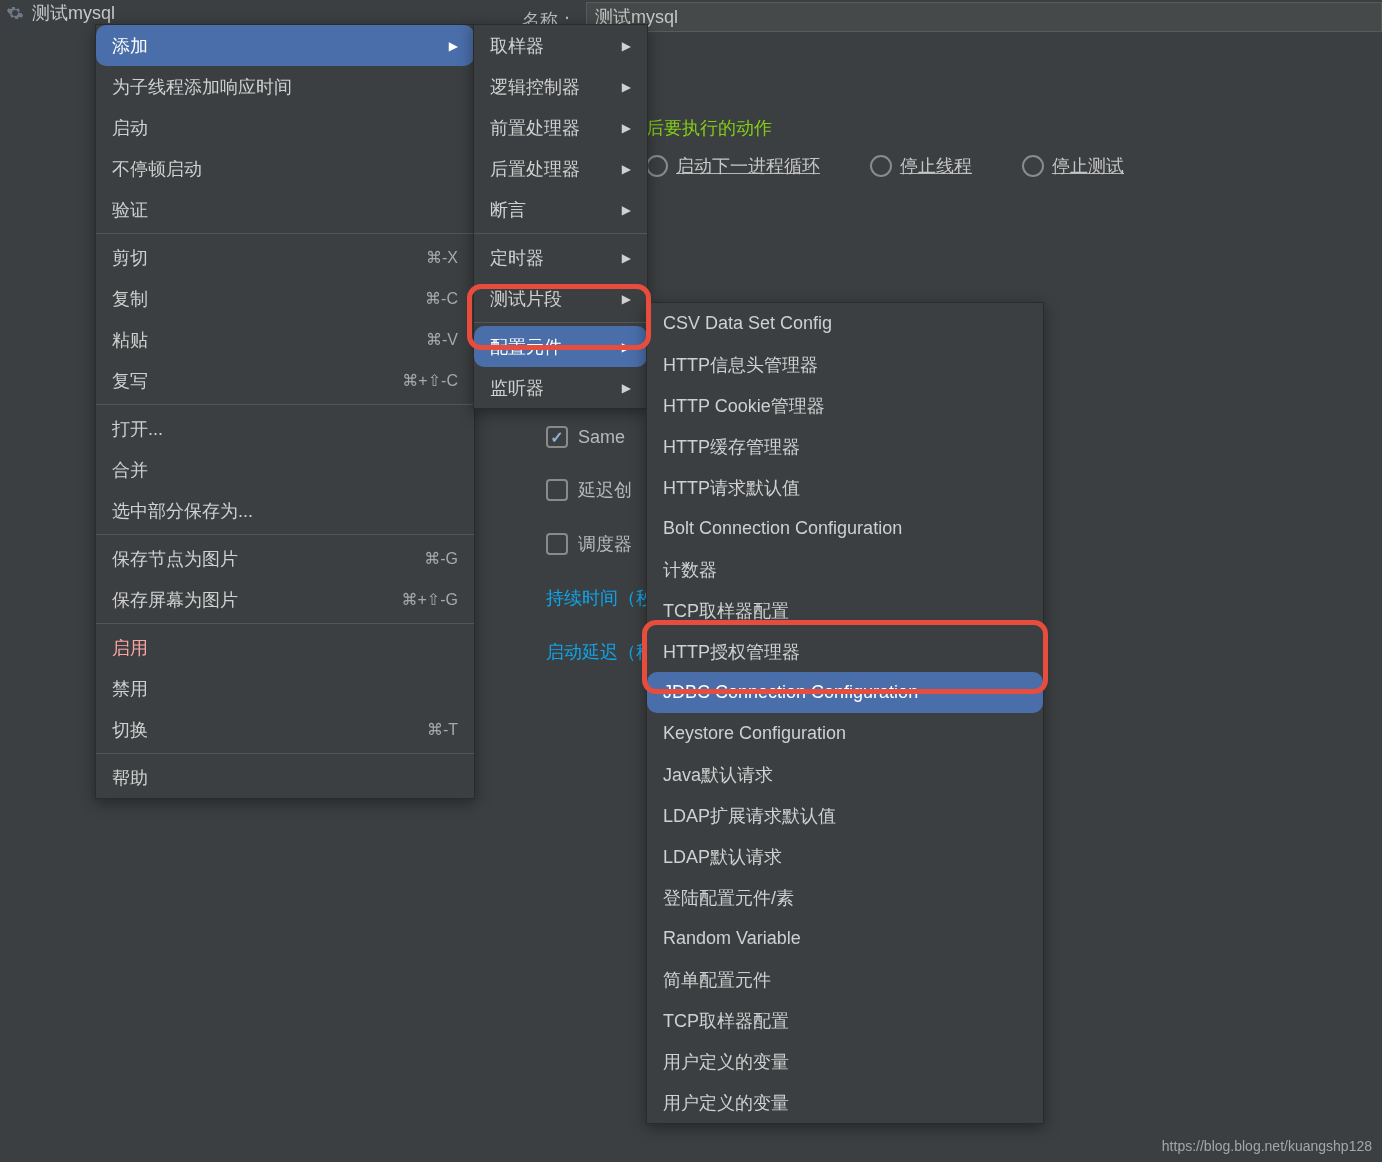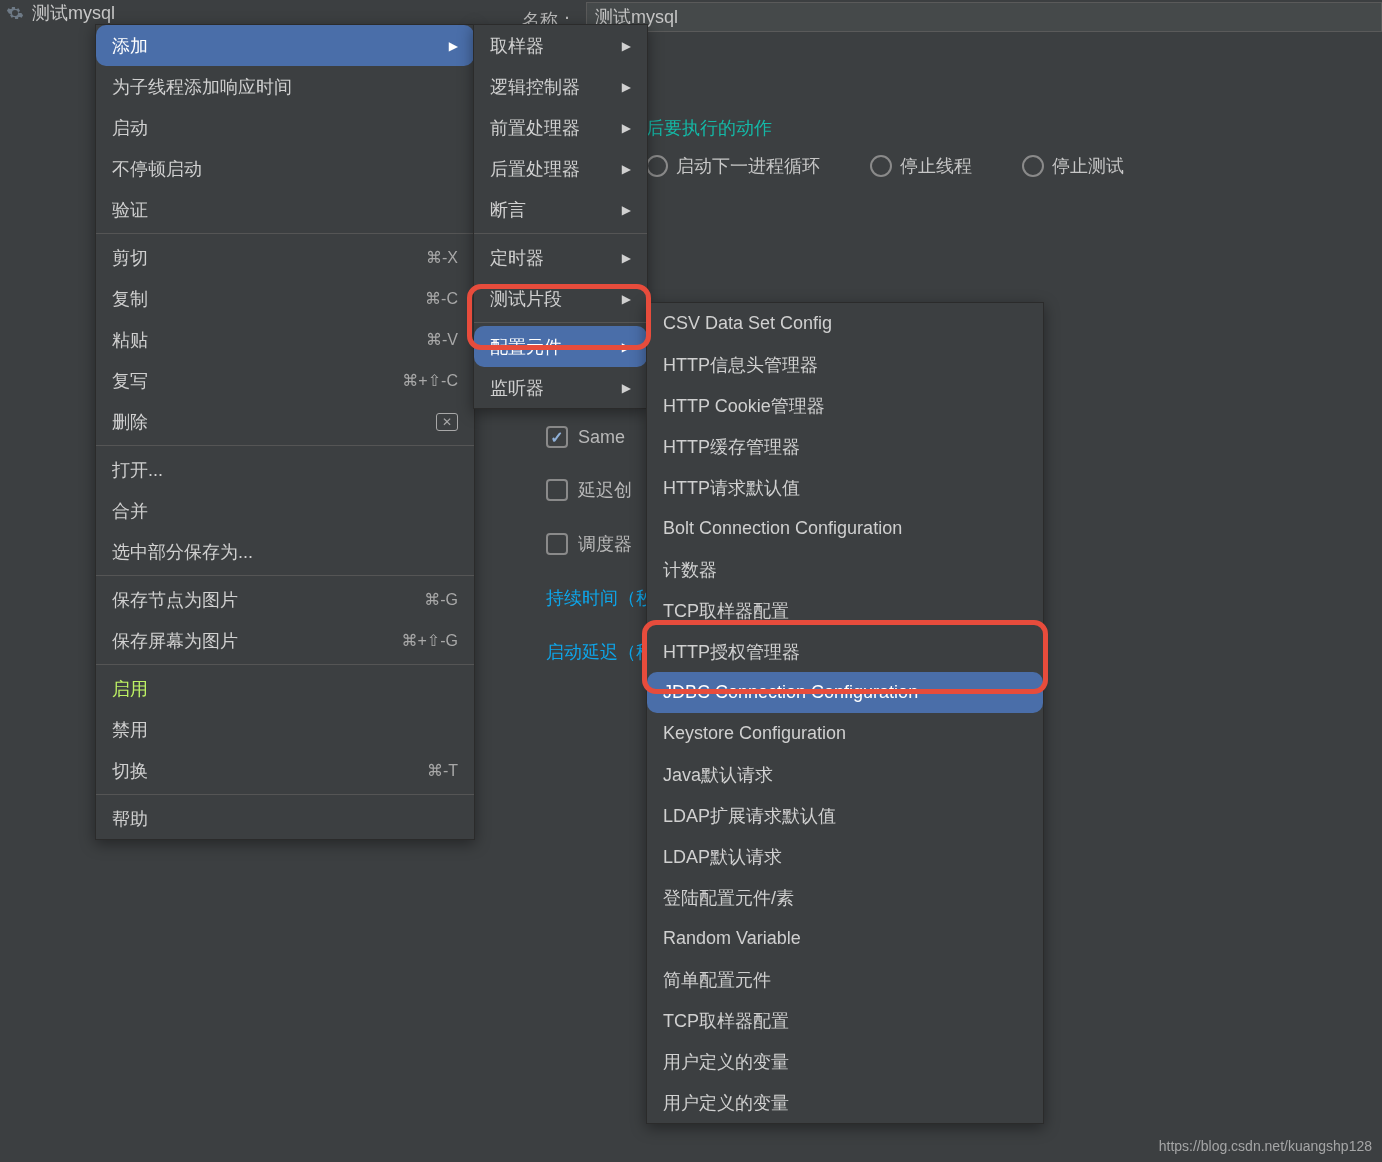--- a/index.html
+++ b/index.html
@@ -5,21 +5,21 @@
 * { box-sizing: border-box; margin: 0; padding: 0; font-family: -apple-system, "Helvetica Neue", Arial, sans-serif; }
 body { background: #3c3f41; color: #bdbdbd; font-size: 18px; width: 1382px; height: 1162px; overflow: hidden; position: relative; }
 
 .topbar { display: flex; align-items: center; height: 26px; padding-left: 6px; }
 .gear-icon { width: 18px; height: 18px; margin-right: 8px; }
 .tree-label { color: #c8c8c8; font-size: 18px; }
 
 .menu { position: absolute; background: #3c3f41; border: 1px solid #2b2b2b; box-shadow: 0 4px 14px rgba(0,0,0,.4); }
 .menu .item { display: flex; align-items: center; justify-content: space-between; height: 41px; padding: 0 16px; color: #d0d0d0; font-size: 18px; white-space: nowrap; cursor: default; border-radius: 10px; }
 .menu .item.highlighted { background: #4a6ea9; color: #fff; }
-.menu .item.disabled { color: #bef264; }
+.menu .item.disabled { color: #fca5a5; }
 .menu .sep { height: 1px; background: #555; margin: 3px 0; }
 .menu .shortcut { color: #a8a8a8; font-size: 16px; margin-left: 30px; }
 .menu .arrow { margin-left: 30px; font-size: 12px; color: #d0d0d0; }
 .menu .item.highlighted .shortcut, .menu .item.highlighted .arrow { color: #fff; }
 .delete-badge { display: inline-flex; align-items: center; justify-content: center; width: 22px; height: 18px; border: 1.5px solid #a8a8a8; border-radius: 3px; font-size: 12px; }
 
 
 .menu1 { left: 95px; top: 24px; width: 380px; }
 .menu2 { left: 473px; top: 24px; width: 175px; }
 .menu3 { left: 646px; top: 302px; width: 398px; }
@@ -27,21 +27,21 @@
 .hlbox { position: absolute; border: 5px solid #e74c3c; border-radius: 14px; pointer-events: none; }
 .hl1 { left: 467px; top: 284px; width: 184px; height: 66px; }
 .hl2 { left: 642px; top: 620px; width: 406px; height: 74px; }
 
 
 .rform { position: absolute; left: 486px; top: 0; right: 0; padding: 0; color: #b8b8b8; font-size: 18px; }
 .rform .row { display: flex; align-items: flex-end; margin-bottom: 18px; }
 .rform .lbl { width: 100px; text-align: right; padding-right: 10px; }
 .rform .txtfield { flex: 1; background: #45494a; border: 1px solid #5a5a5a; height: 30px; padding: 2px 8px; color: #c6c6c6; }
 
-.section-title { color: #14b8a6; margin: 8px 0 14px 4px; }
+.section-title { color: #84cc16; margin: 8px 0 14px 4px; }
 .radio-row { display: flex; align-items: center; gap: 50px; margin-left: 40px; }
 .radio { width: 22px; height: 22px; border: 2px solid #8a8a8a; border-radius: 50%; display: inline-block; margin-right: 8px; vertical-align: middle; }
 .radiolabel { display: flex; align-items: center; color: #c6c6c6; }
 
 .ck { width: 22px; height: 22px; border: 2px solid #8a8a8a; border-radius: 4px; display: inline-flex; align-items: center; justify-content: center; margin-right: 10px; color: #9aa7b0; font-size: 16px; }
 .ck.checked::after { content: "✓"; color: #8fb0d8; font-weight: bold; }
 
 .formrow2 { display: flex; align-items: center; margin-left: 60px; margin-bottom: 30px; font-size: 18px; }
 .formrow2 .lbl2 { color: #0ea5e9; margin-right: 12px; }
 
@@ -59,21 +59,21 @@
   <span class="tree-label">测试mysql</span>
 </div>
 
 <div class="rform">
   <div class="row" style="margin-top:2px;">
     <span class="lbl">名称：</span>
     <div class="txtfield">测试mysql</div>
   </div>
   <div style="height:58px;"></div>
   <div class="section-title" style="margin-left:160px;">后要执行的动作</div>
-  <div class="radio-row" style="margin-left:160px;">
+  <div class="radio-row" style="margin-left:160px;text-decoration:underline;">
     <span class="radiolabel">
         <span class="radio"></span>
         <span>启动下一进程循环</span>
       </span>
     <span class="radiolabel">
         <span class="radio"></span>
         <span>停止线程</span>
       </span>
     <span class="radiolabel">
         <span class="radio"></span>
@@ -136,24 +136,20 @@
       <span class="shortcut">⌘-C</span>
     </div>
   <div class="item">
       <span>粘贴</span>
       <span class="shortcut">⌘-V</span>
     </div>
   <div class="item">
       <span>复写</span>
       <span class="shortcut">⌘+⇧-C</span>
     </div>
-  <div class="item">
-      <span>删除</span>
-      <span class="shortcut"><span class="delete-badge">✕</span></span>
-    </div>
   <div class="sep"></div>
   <div class="item">
       <span>打开...</span>
     </div>
   <div class="item">
       <span>合并</span>
     </div>
   <div class="item">
       <span>选中部分保存为...</span>
     </div>
@@ -283,13 +279,13 @@
       <span>用户定义的变量</span>
     </div>
     <div class="item">
       <span>用户定义的变量</span>
     </div>
   </div>
 
 <div class="hlbox hl1"></div>
 <div class="hlbox hl2"></div>
 
-<div class="watermark">https://blog.csdn.net/kuangshp128</div>
+<div class="watermark">https://blog.blog.net/kuangshp128</div>
 
 </body></html>

